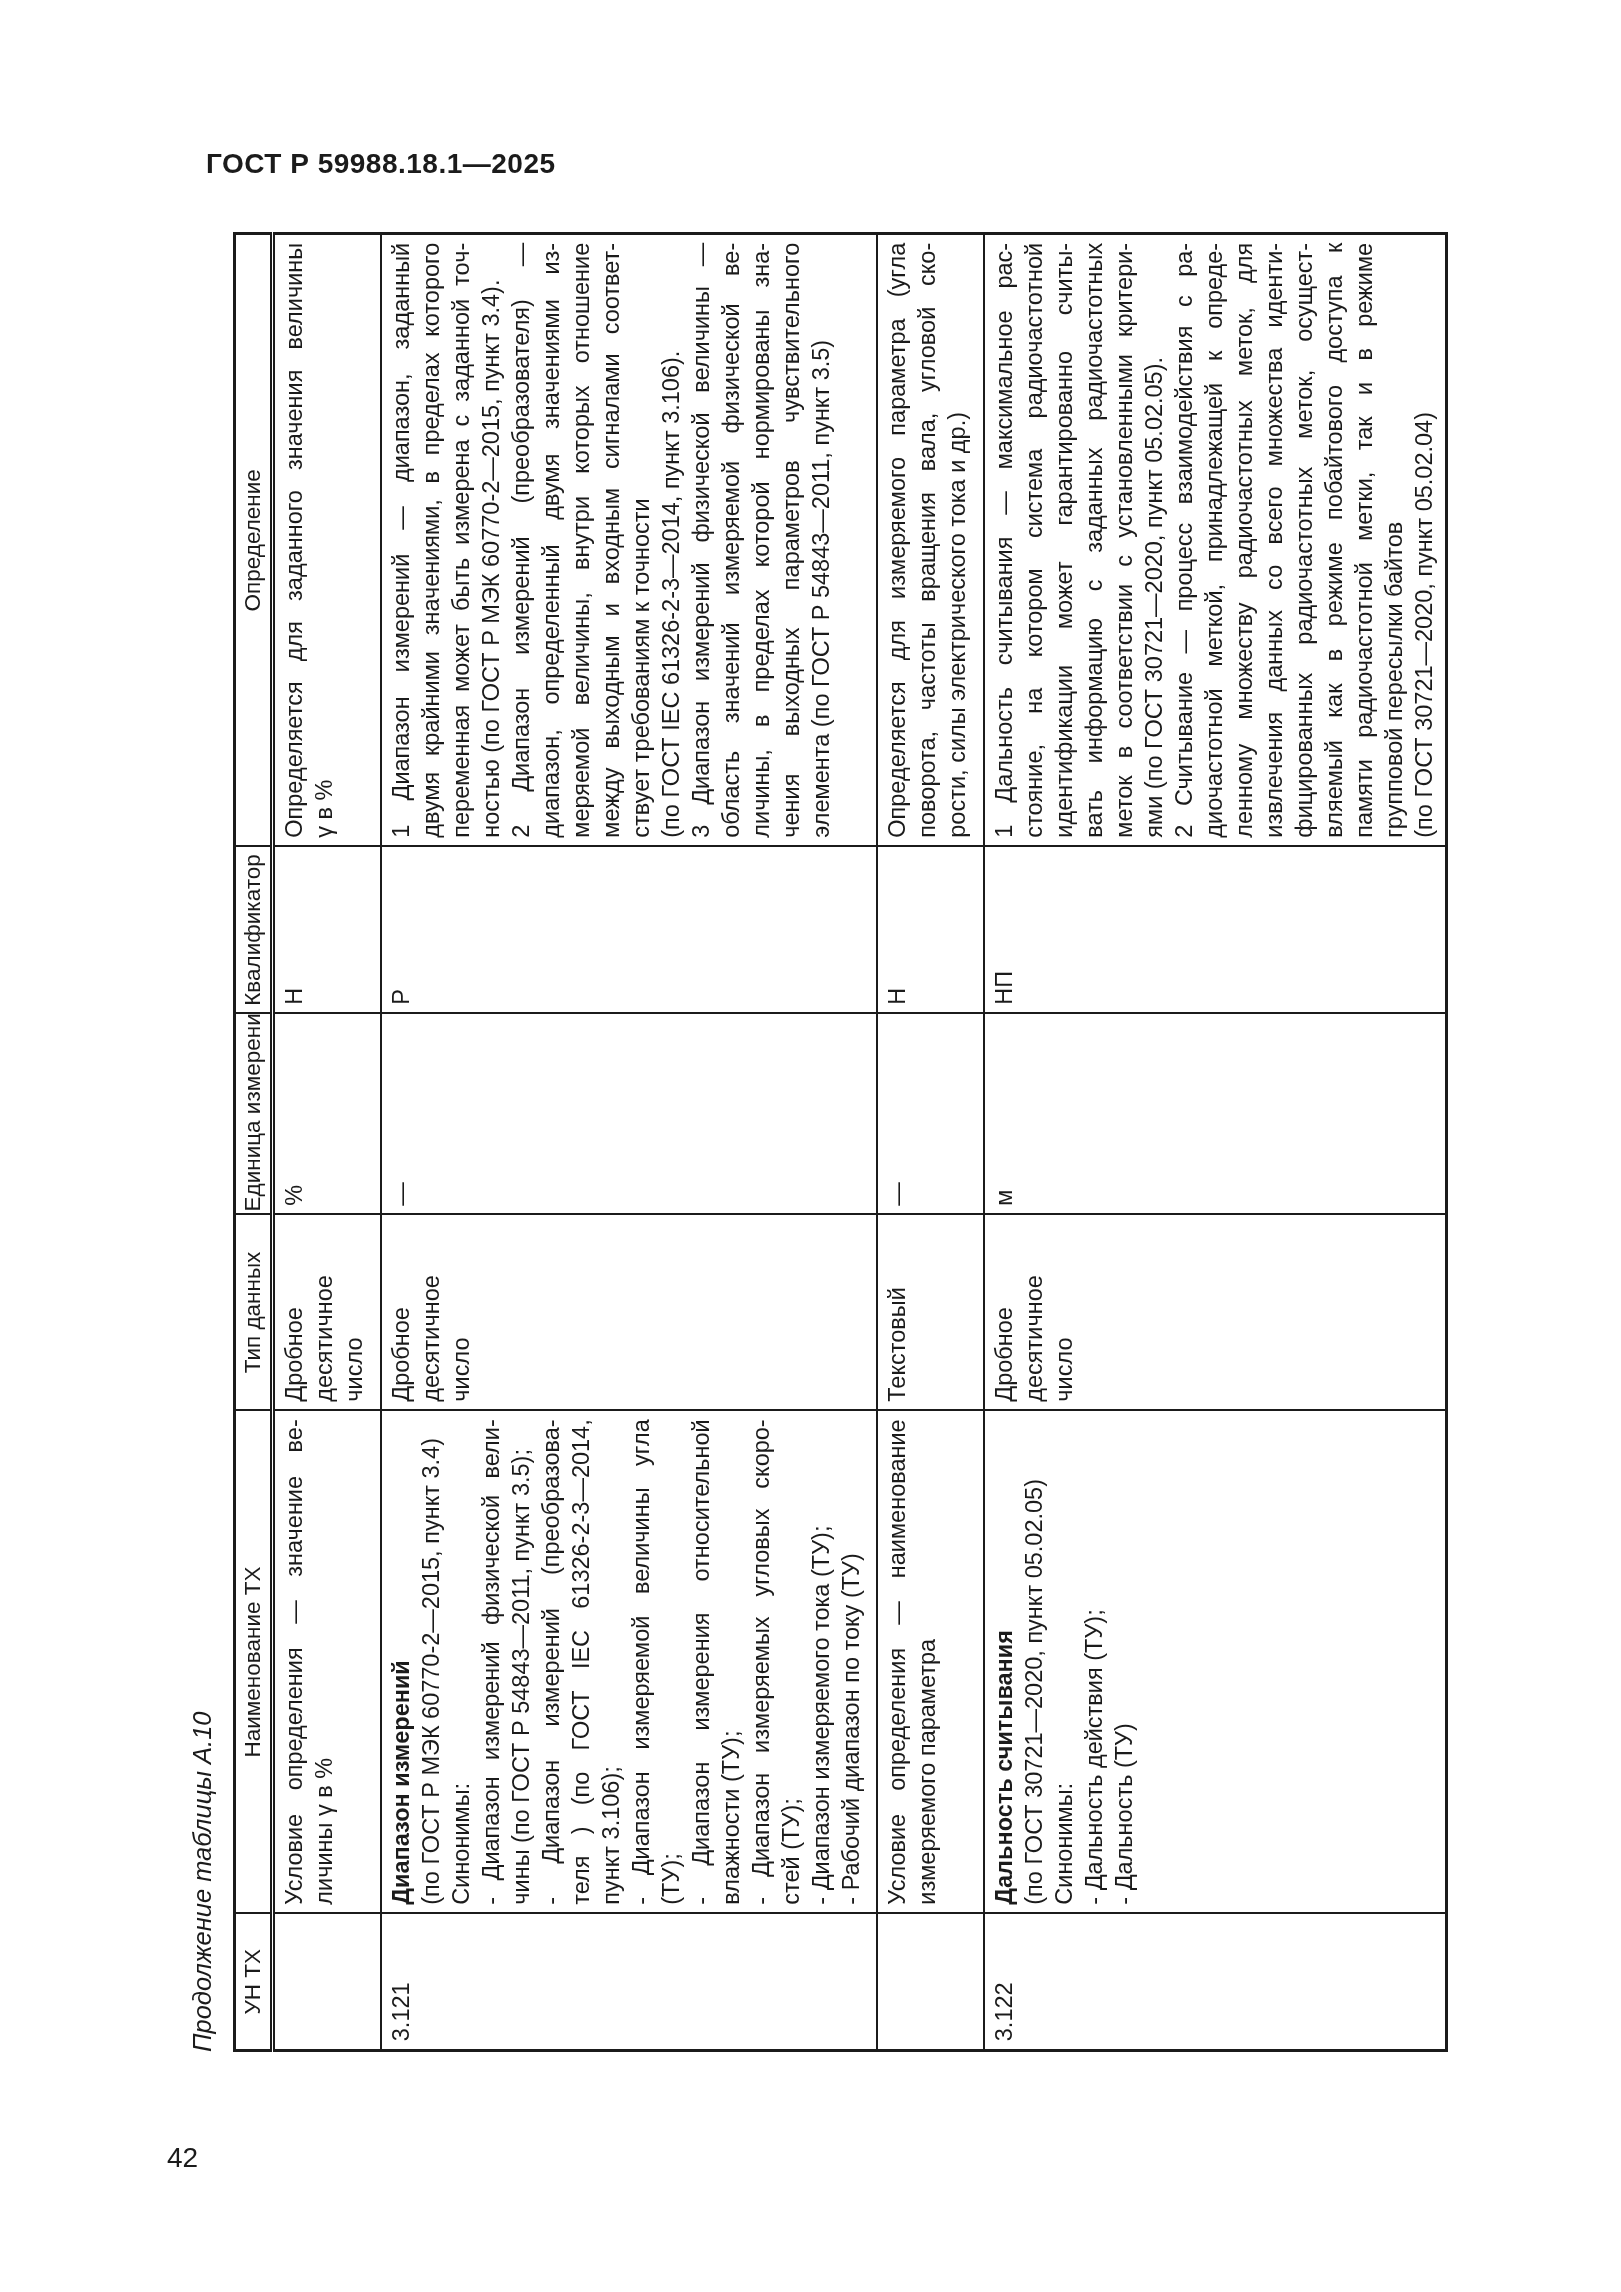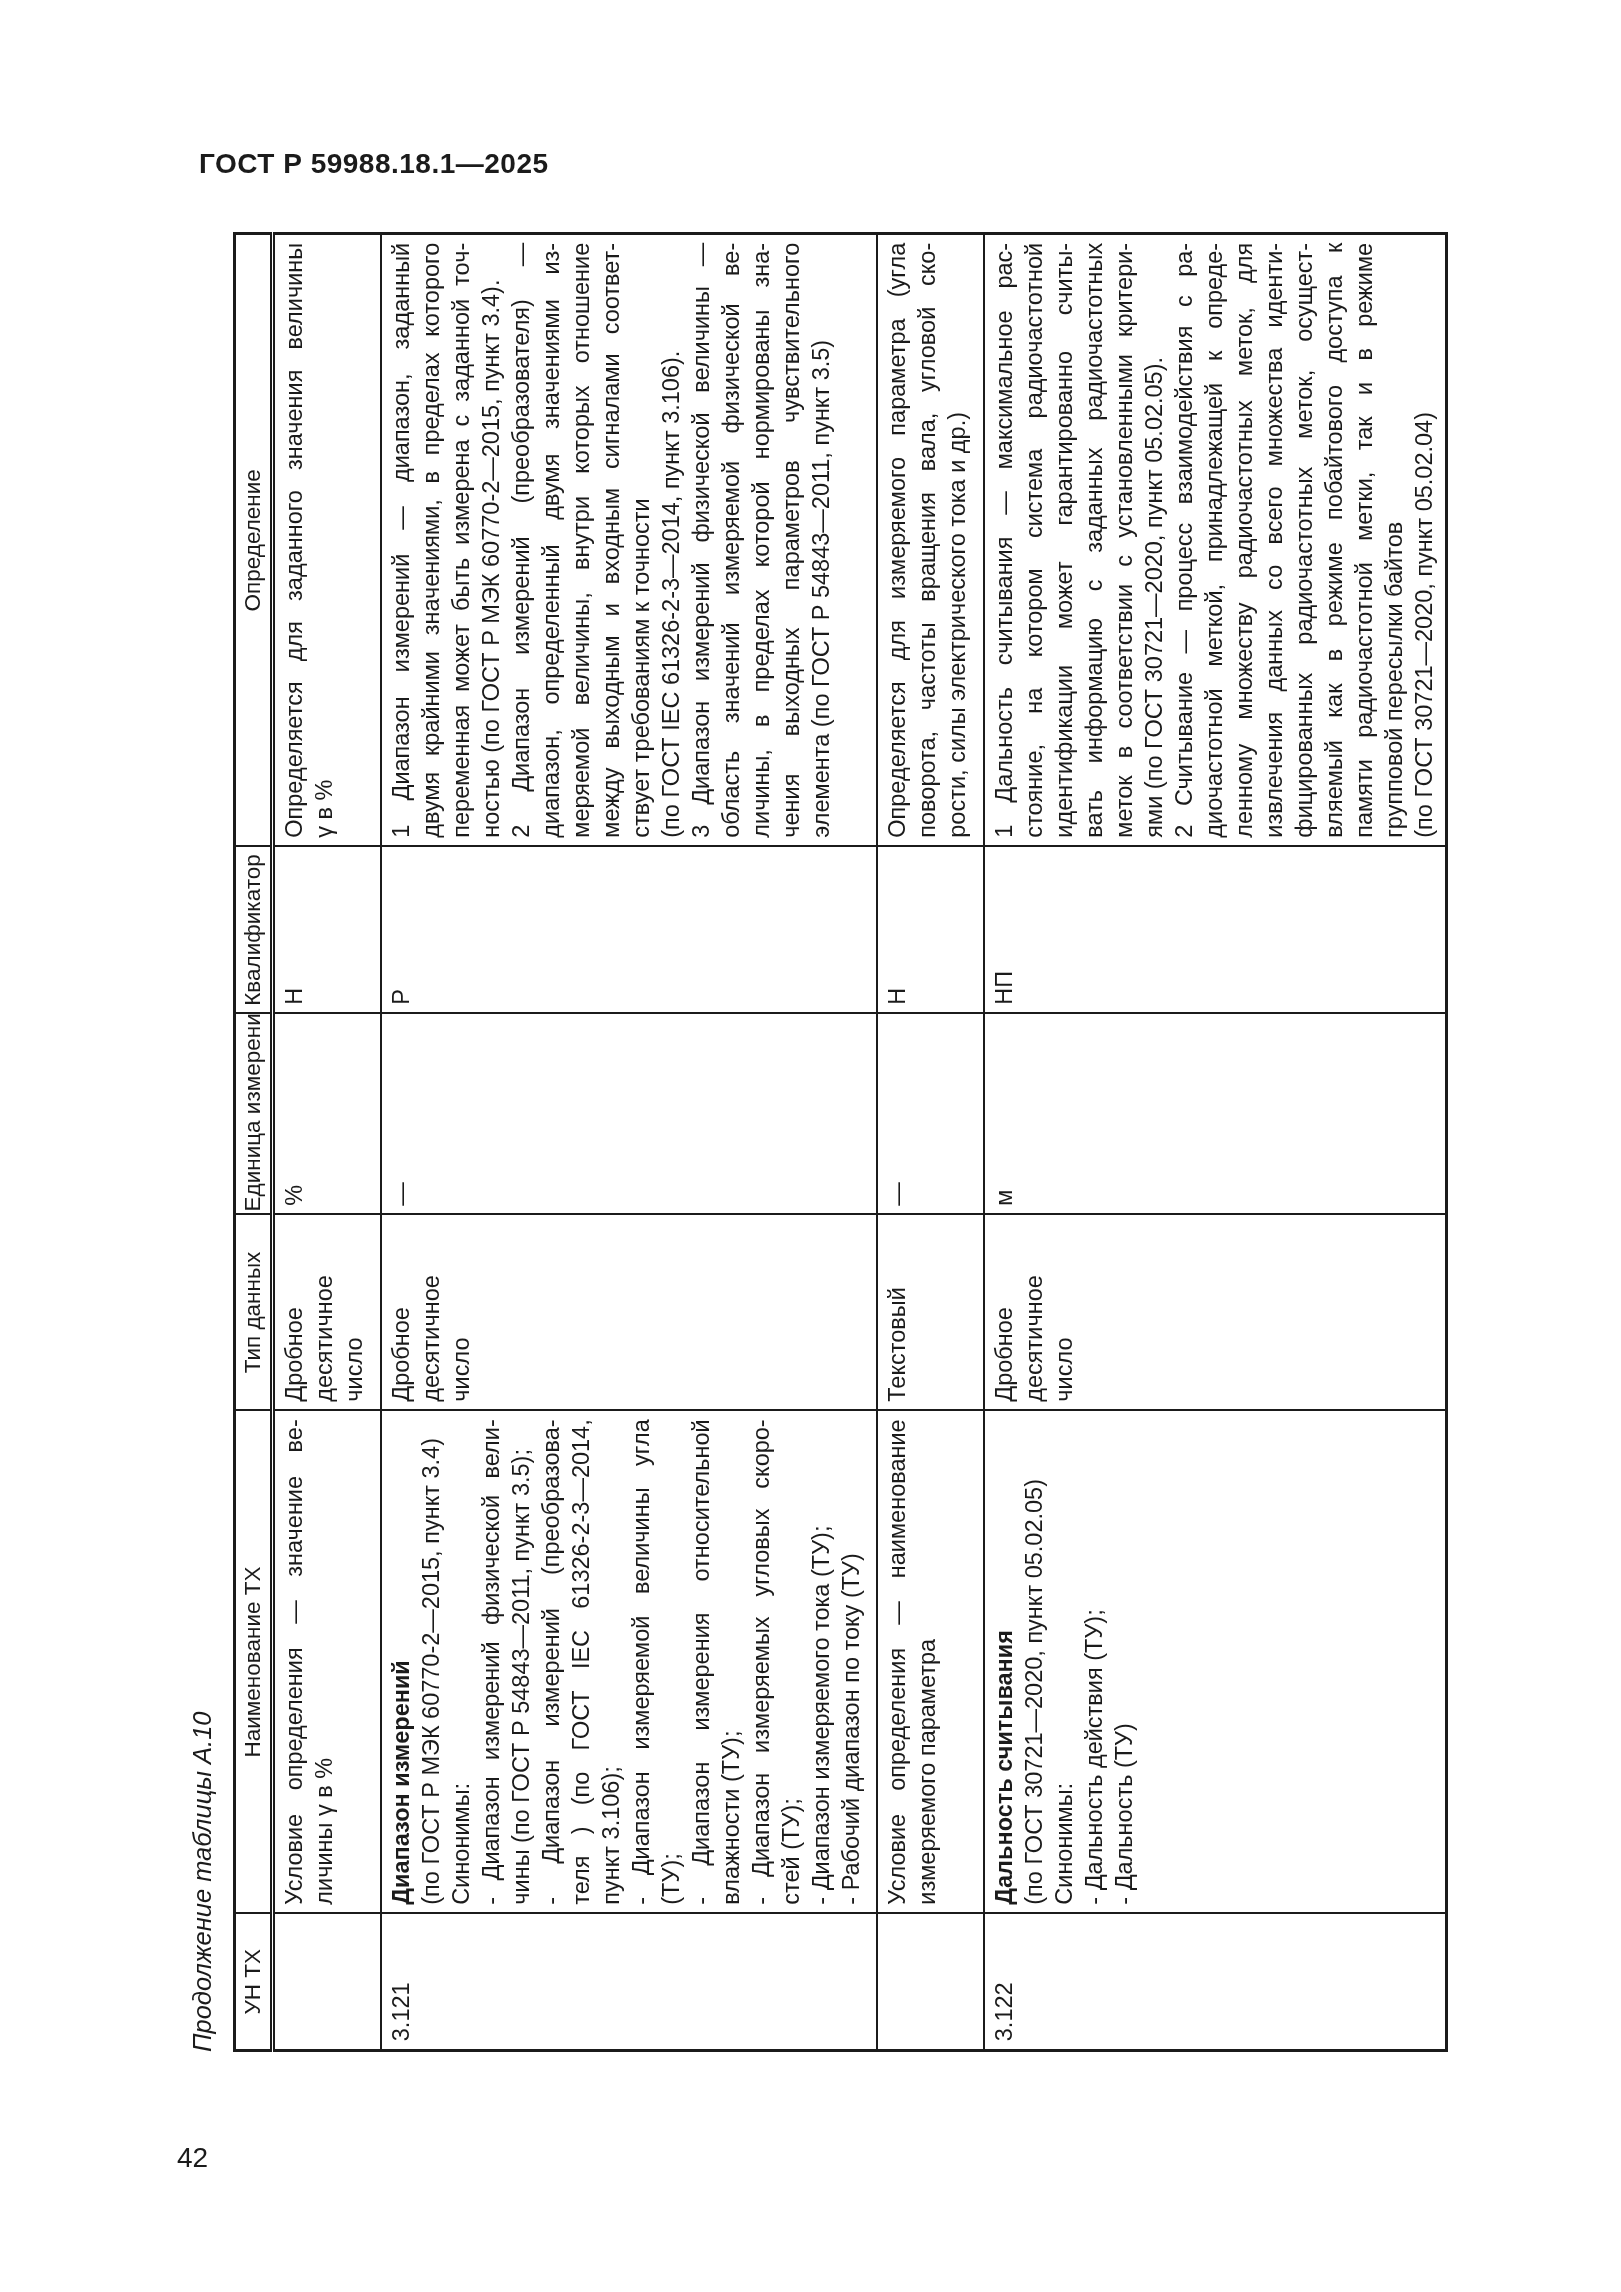--- a/index.html
+++ b/index.html
@@ -3,25 +3,25 @@
 <meta charset="utf-8">
 <style>
   html,body{margin:0;padding:0;}
   body{
     width:1621px;height:2293px;position:relative;overflow:hidden;
     background:#ffffff;color:#1b1b1b;
     font-family:"Liberation Sans","DejaVu Sans",sans-serif;
     -webkit-font-smoothing:antialiased;
   }
   .doc-header{
-    position:absolute;left:199px;top:148px;
+    position:absolute;left:206px;top:148px;
     font-size:28px;font-weight:bold;letter-spacing:0.5px;white-space:nowrap;
   }
   .page-number{
-    position:absolute;left:177px;top:2142px;font-size:28px;
+    position:absolute;left:167px;top:2142px;font-size:28px;
   }
   
   .caption-rot{
     position:absolute;left:188px;top:2052px;width:980px;height:37px;
     transform:rotate(-90deg);transform-origin:top left;
     font-size:25.5px;font-style:italic;white-space:nowrap;
   }
   
   .table-rot{
     position:absolute;left:233px;top:2052px;width:1816px;height:1215px;

